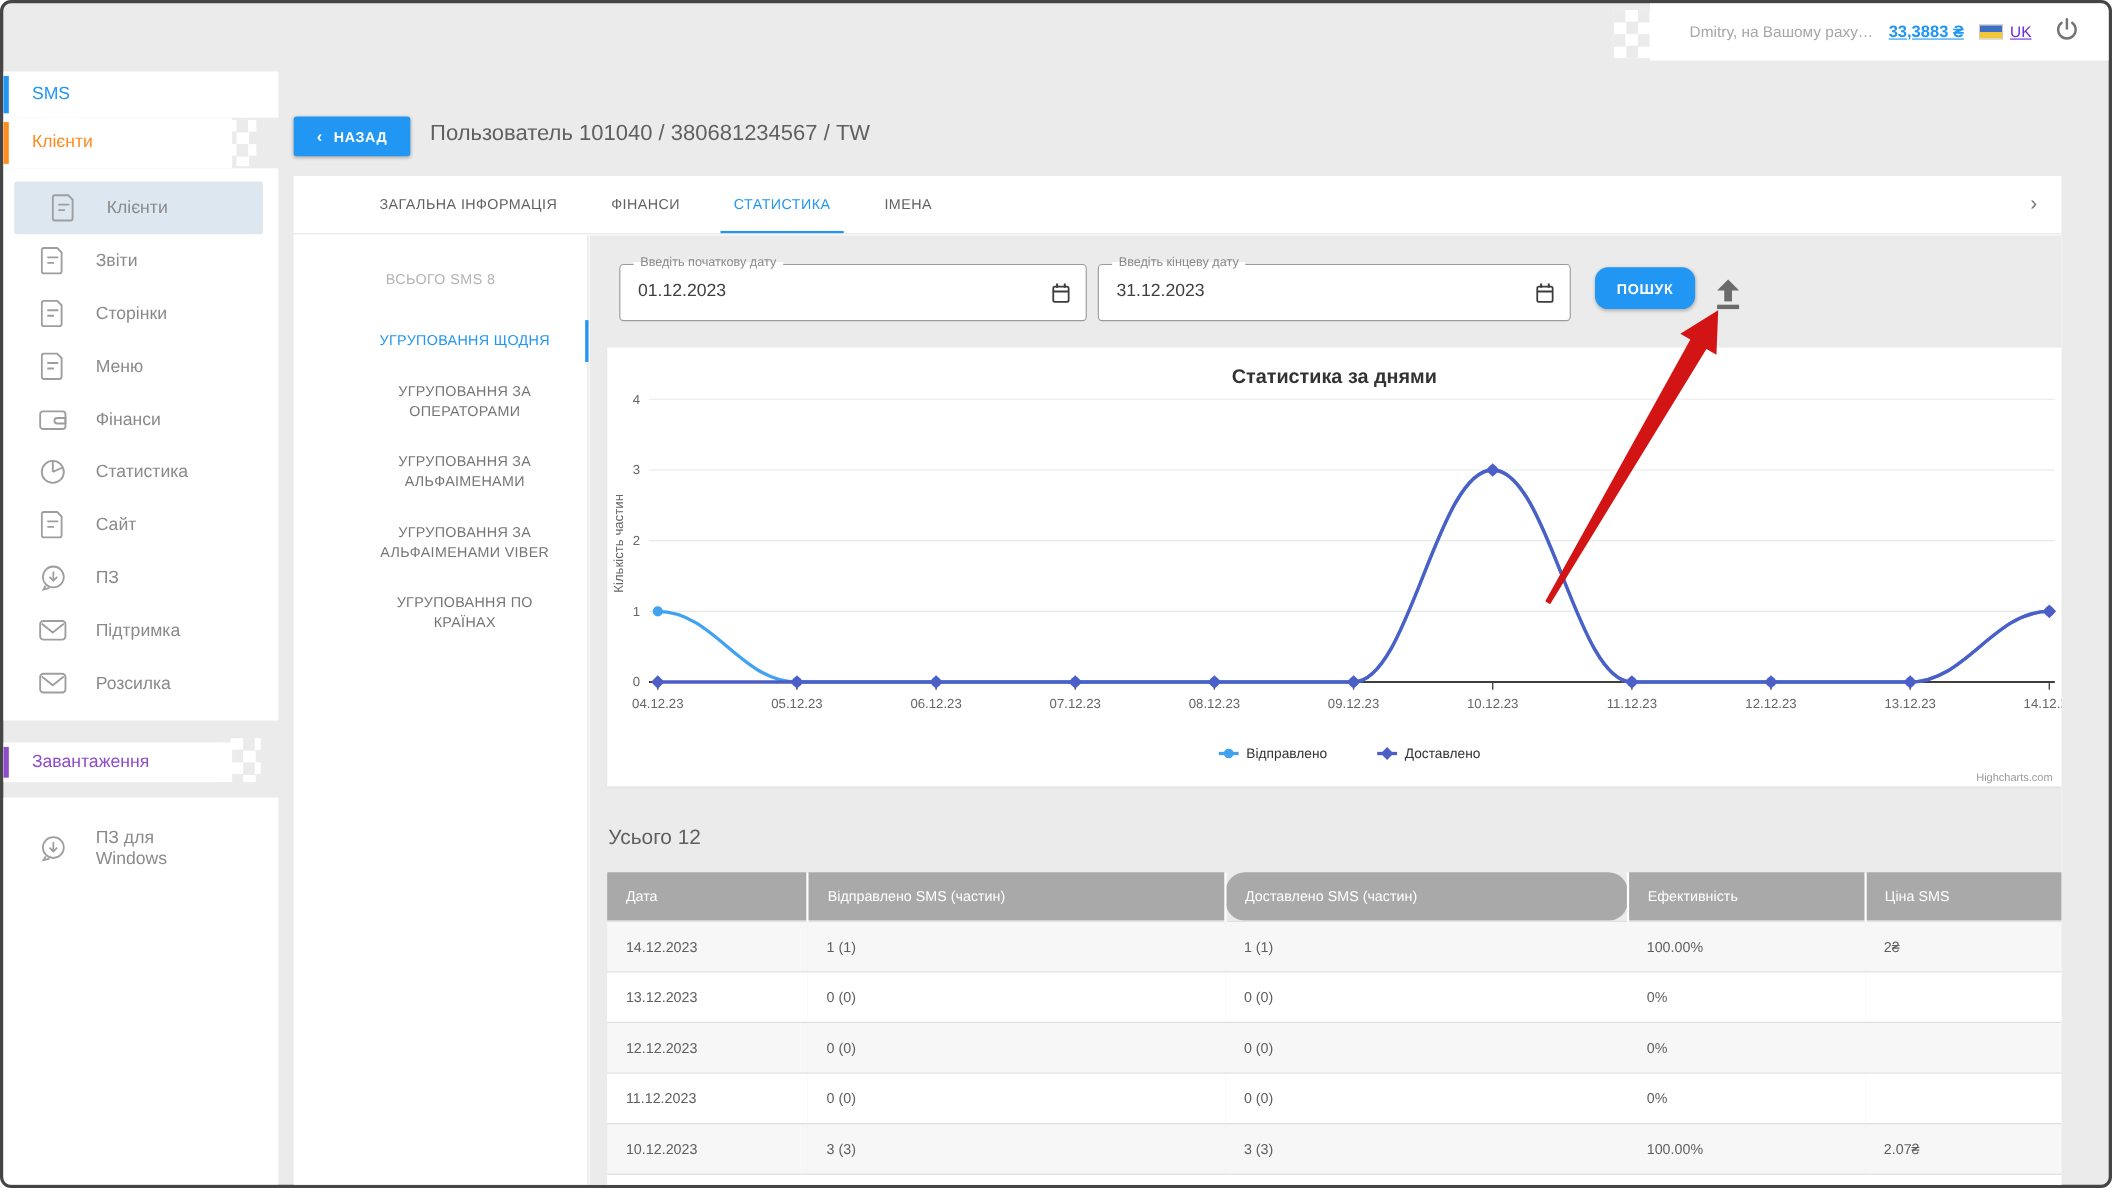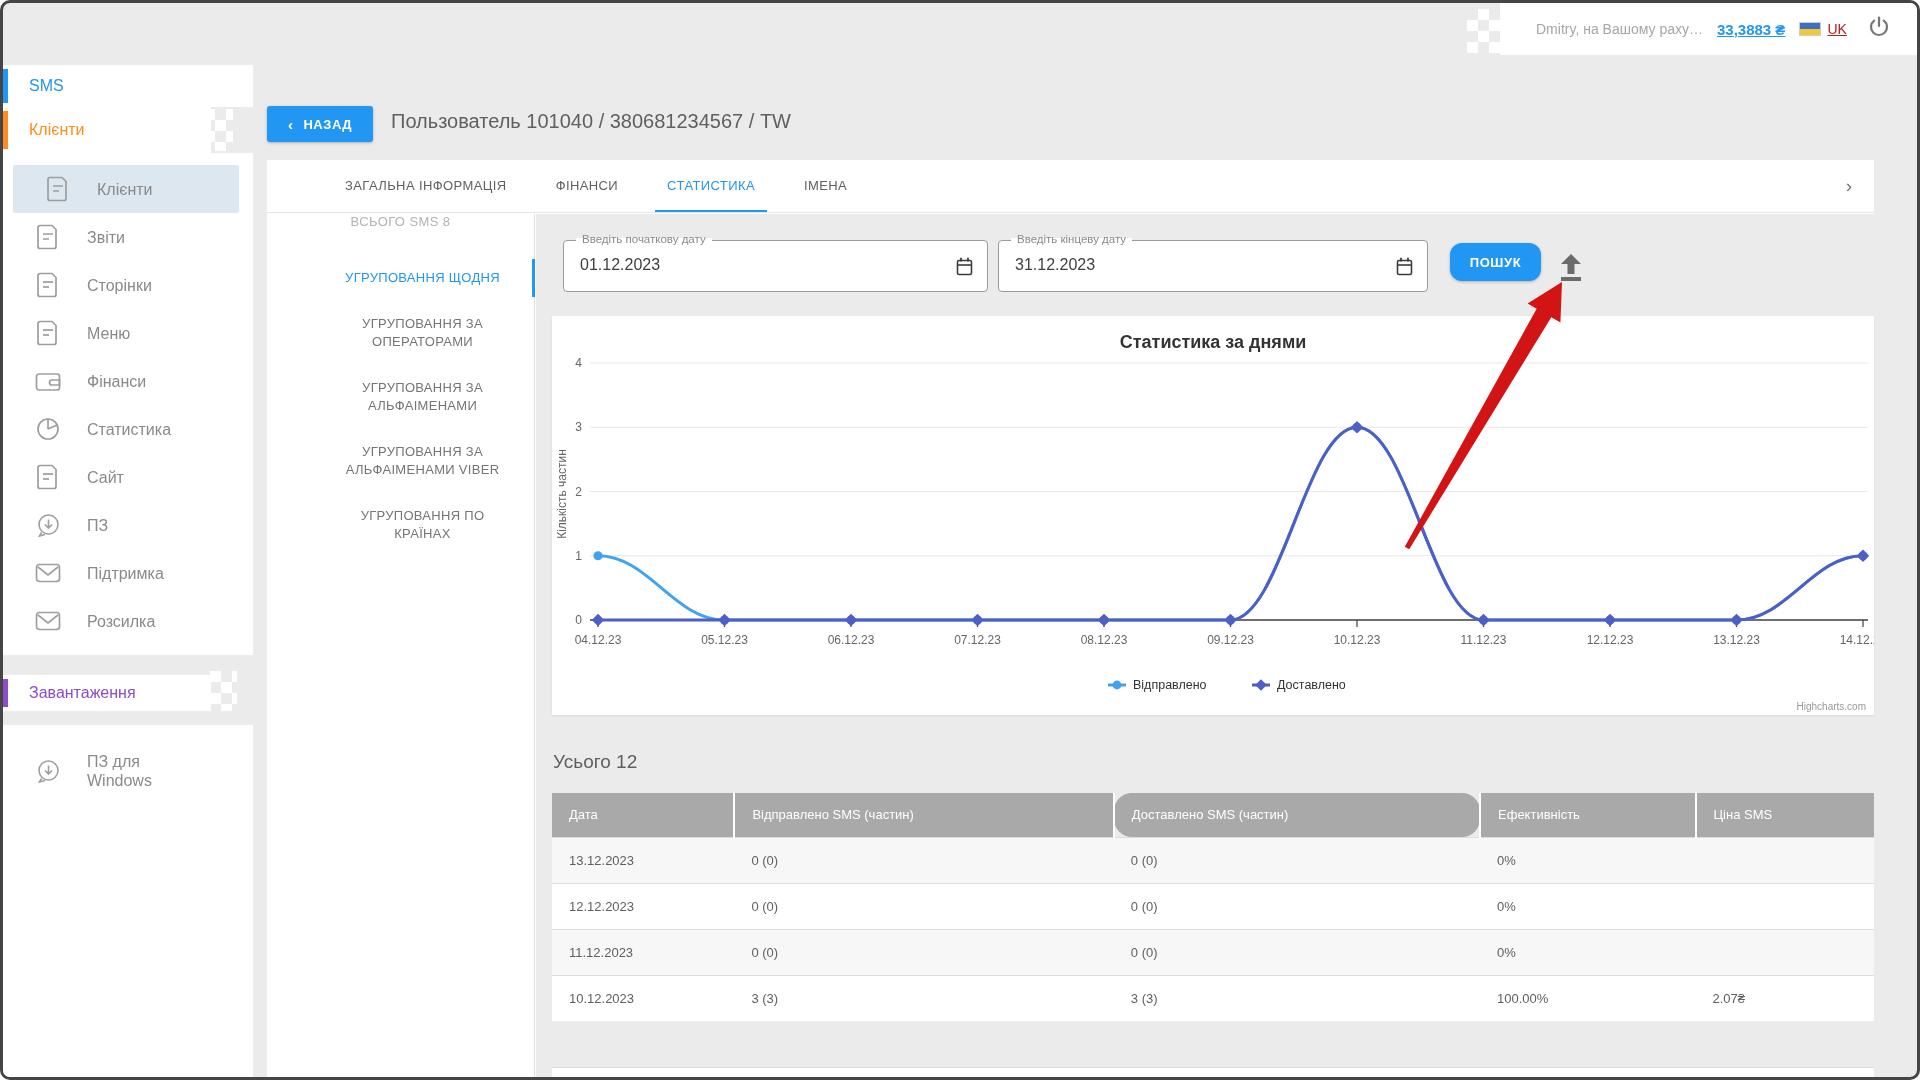--- a/index.html
+++ b/index.html
@@ -8,21 +8,21 @@
 
   
   .checker { position:absolute; background-image:repeating-conic-gradient(#fff 0% 25%, rgba(255,255,255,0) 0% 50%); background-size:22px 22px; }
 
   
   .userbox { position:absolute; left:1497px; top:0; right:0; height:52px; background:#fff; display:flex; align-items:center; gap:14px; padding-left:36px; }
   .user-text { color:#a6a6a6; font-size:14px; max-width:215px; white-space:nowrap; overflow:hidden; }
   .balance { color:#2196f3; font-size:15px; font-weight:bold; text-decoration:underline; white-space:nowrap; cursor:pointer; }
   .lang { display:flex; align-items:center; gap:6px; cursor:pointer; }
   .flag { width:22px; height:14px; display:inline-block; background:linear-gradient(#3f6fc1 0 50%, #f3c838 50% 100%); border:1px solid #ccc; }
-  .lang-label { color:#b91c1c; font-size:14px;text-decoration:underline; }
+  .lang-label { color:#6d28d9; font-size:14px;text-decoration:underline; }
   .power { margin-left:6px; cursor:pointer; }
 
   
   .side-strip { position:absolute; background:#fff; display:flex; align-items:center; }
   .side-strip .bar { position:absolute; left:0; top:4px; bottom:4px; width:5px; }
   .strip-label { font-size:16px; padding-left:26px; }
   .side-panel { position:absolute; background:#fff; }
   .side-item { height:48px; display:flex; align-items:center; padding-left:32px; gap:26px; cursor:pointer; }
   .side-item.active { background:#dce7f0; margin:0 14px 0 10px; border-radius:2px; }
   .side-item .icn { width:26px; display:flex; justify-content:center; }
@@ -33,21 +33,21 @@
   .back-btn .chev { font-size:15px; font-weight:bold; }
   .page-title { position:absolute; left:388px; top:107px; font-size:20px; color:#606060; }
 
   
   .panel { position:absolute; left:264px; top:157px; width:1607px; bottom:0; background:#fff; }
   .tabs { position:absolute; left:0; top:0; right:0; height:53px; border-bottom:1px solid #e6e6e6; display:flex; align-items:stretch; padding-left:66px; }
   .tab { display:flex; align-items:center; margin-right:25px; padding:0 12px; font-size:13px; letter-spacing:.4px; color:#616161; cursor:pointer; border-bottom:2px solid transparent; }
   .tab.active { color:#2196f3; border-bottom-color:#2196f3; }
   .tab-chevron { position:absolute; right:22px; top:15px; color:#757575; font-size:19px; cursor:pointer; }
 
-  .submenu { position:absolute; left:0; top:54px; width:268px; bottom:0; background:#fff; border-right:1px solid #e0e0e0; }
+  .submenu { position:absolute; left:0; top:54px; width:268px; bottom:0; background:#fff; border-right:1px solid #e0e0e0; padding-top:32px; }
   .submenu-total { text-align:center; font-size:13px; letter-spacing:.4px; color:#b3b3b3; margin-bottom:26px; }
   .submenu-item { position:relative; text-align:center; font-size:13px; letter-spacing:.3px; color:#757575; line-height:18px; padding:14px 26px; cursor:pointer;margin-left:44px; }
   .submenu-item.active { color:#2196f3; }
   .submenu-item.active::after { content:""; position:absolute; right:-1px; top:4px; bottom:4px; width:3px; background:#2196f3; }
 
   .content { position:absolute; left:269px; top:54px; right:0; bottom:0; background:#ebebeb; }
 
   
   .date-field { position:absolute; height:52px; background:#fff; border:1px solid #9a9a9a; border-radius:4px; }
   .date-field .flabel { position:absolute; top:-8px; left:12px; background:#fff; padding:0 6px; font-size:11.5px; color:#8a8a8a; background:linear-gradient(#ebebeb 0 45%, #fff 45% 100%); }
@@ -353,20 +353,27 @@
             <tr>
               <th style="width: 13.8%;">Дата</th>
               <th style="width: 28.7%;">Відправлено SMS (частин)</th>
               <th style="width: 27.7%; border-radius: 18px;">Доставлено SMS (частин)</th>
               <th style="width: 16.3%;">Ефективність</th>
               <th style="width: 13.5%;">Ціна SMS</th>
             </tr>
           </thead>
         <tbody id="table-body">
             <tr>
+              <td>14.12.2023</td>
+              <td>1 (1)</td>
+              <td>1 (1)</td>
+              <td>100.00%</td>
+              <td>2₴</td>
+            </tr>
+            <tr>
               <td>13.12.2023</td>
               <td>0 (0)</td>
               <td>0 (0)</td>
               <td>0%</td>
               <td></td>
             </tr>
             <tr>
               <td>12.12.2023</td>
               <td>0 (0)</td>
               <td>0 (0)</td>

